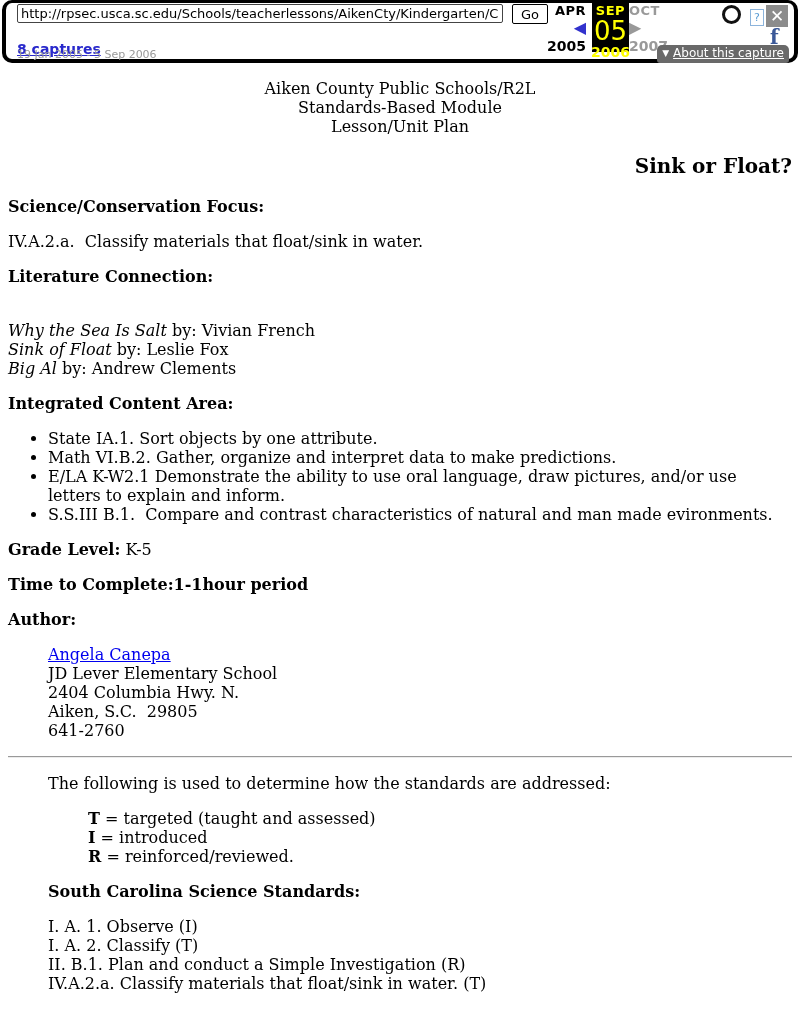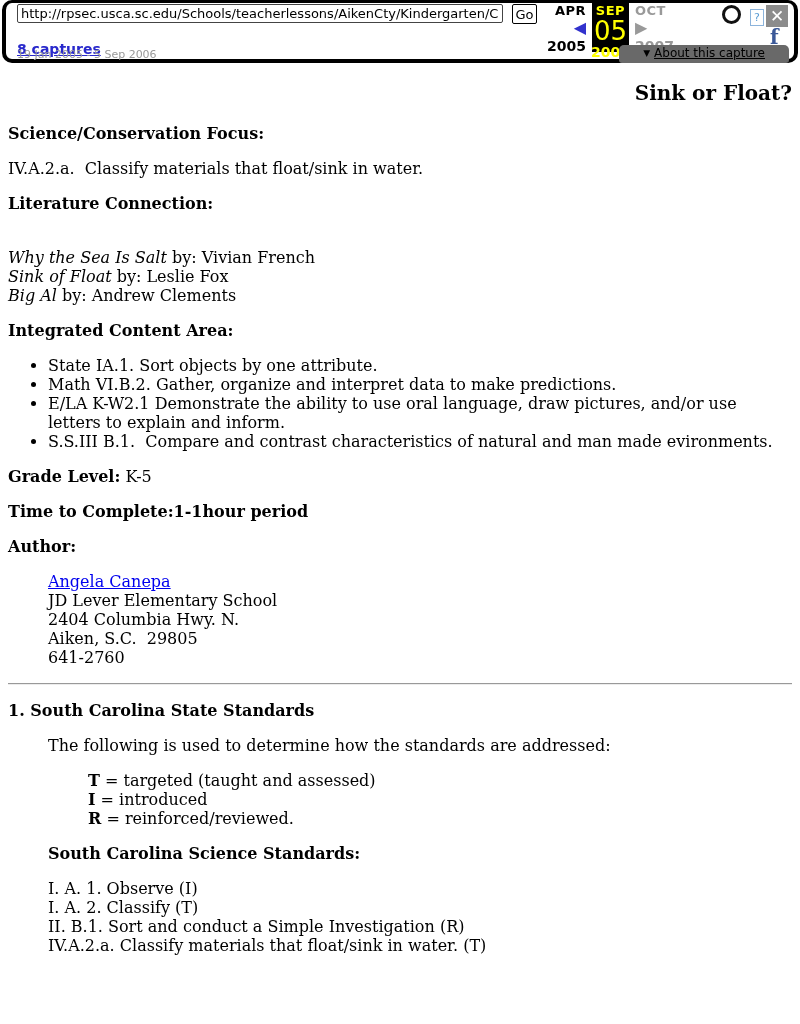--- a/index.html
+++ b/index.html
@@ -22,42 +22,42 @@
   }
   .wb-url {
     position: absolute; left: 11px; top: 1px;
     width: 478px; height: 17px;
     border: 1px solid #444; border-radius: 2px;
     font: 13px "DejaVu Sans", sans-serif;
     padding: 0 3px; color: #000;
   }
   .wb-go {
     position: absolute; left: 506px; top: 1px;
-    width: 25px; height: 20px;
+    width: 36px; height: 20px;
     background: #fff; border: 1px solid #000; border-radius: 2px;
     font: 13px "DejaVu Sans", sans-serif;
     cursor: pointer; padding: 0;
   }
   .wb-captures {
     position: absolute; left: 11px; top: 38px;
     font-size: 14px; font-weight: bold;
     color: #2929cc; text-decoration: underline; cursor: pointer;
   }
   .wb-range {
     position: absolute; left: 11px; top: 45px;
     font-size: 11px; color: #999;
   }
   .wb-cal { position: absolute; left: 537px; top: -3px; height: 52px; display: flex; }
   .wb-col {
     display: flex; flex-direction: column; justify-content: space-between;
     padding: 3px 0 2px 0; box-sizing: border-box;
   }
   .wb-col-prev { width: 49px; align-items: flex-end; padding-right: 6px; }
   .wb-col-cur  { width: 37px; background: #000; color: #ffff00; align-items: center; }
-  .wb-col-next { width: 42px; align-items: flex-start; padding-left: 6px; color: #999; }
+  .wb-col-next { width: 42px; align-items: flex-start; color: #999; }
   .wb-month { font-size: 13px; font-weight: bold; letter-spacing: 0.5px; }
   .wb-day   { font-size: 26px; font-weight: normal; line-height: 26px; }
   .wb-year  { font-size: 14px; font-weight: bold; cursor: pointer; }
   .wb-arrow { font-size: 16px; line-height: 20px; cursor: pointer; }
   .wb-arrow-prev { color: #3232cd; }
   .wb-arrow-next { color: #999; }
   .wb-circle {
     position: absolute; left: 716px; top: 2px;
     width: 13px; height: 13px;
     border: 3px solid #111; border-radius: 50%;
@@ -77,22 +77,22 @@
   }
   .wb-f {
     position: absolute; left: 764px; top: 24px;
     color: #3b5998; font-family: "DejaVu Serif", serif;
     font-size: 20px; font-weight: bold; line-height: 20px;
   }
   .wb-about {
     position: absolute; right: 5px; top: 42px;
     height: 18px; box-sizing: border-box;
     background: #696969; border-radius: 5px 5px 3px 3px;
-    color: #000000; font-size: 12px; line-height: 17px;
-    padding: 0 24px; cursor: pointer; white-space: nowrap;
+    color: #ffffff; font-size: 12px; line-height: 17px;
+    padding: 0 5px; cursor: pointer; white-space: nowrap;
   }
   .wb-about .lbl { text-decoration: underline; }
   .wb-about .tri { font-size: 9px; margin-right: 4px; display: inline-block; vertical-align: 1px; }
 
   
   .content {
     padding: 0 8px;
     font-size: 16px; line-height: 19px; color: #000;
   }
   .content p { margin: 16px 0; }
@@ -143,20 +143,25 @@
 
   <div class="wb-circle"></div>
   <div class="wb-qimg">?</div>
   <div class="wb-close">✕</div>
   <div class="wb-f">f</div>
   <div class="wb-about"><span class="tri">▼</span><span class="lbl">About this capture</span></div>
 </div>
 
 <div class="content">
 
+  <p class="center">
+    <span>Aiken County Public Schools/R2L</span><br>
+    <span>Standards-Based Module</span><br>
+    <span>Lesson/Unit Plan</span>
+  </p>
 
   <p class="page-title">Sink or Float?</p>
 
   <p class="bold">Science/Conservation Focus:</p>
   <p>IV.A.2.a.&nbsp; Classify materials that float/sink in water.</p>
 
   <p class="bold">Literature Connection:</p>
 
   <p class="books">
     <span class="italic">Why the Sea Is Salt</span><span> by: Vivian French</span><br>
@@ -181,36 +186,35 @@
   <blockquote>
     <a>Angela Canepa</a><br>
     <span>JD Lever Elementary School</span><br>
     <span>2404 Columbia Hwy. N.</span><br>
     <span>Aiken, S.C.&nbsp; 29805</span><br>
     <span>641-2760</span>
   </blockquote>
 
   <hr>
 
-  <p class="bold">1. South Carolina State Standards</p>
 
   <blockquote>
     <p>The following is used to determine how the standards are addressed:</p>
 
     <blockquote>
       <p>
         <b>T</b><span> = targeted (taught and assessed)</span><br>
         <b>I</b><span> = introduced</span><br>
         <b>R</b><span> = reinforced/reviewed.</span>
       </p>
     </blockquote>
 
     <p class="bold">South Carolina Science Standards:</p>
 
     <p>
       <span>I. A. 1. Observe (I)</span><br>
       <span>I. A. 2. Classify (T)</span><br>
-      <span>II. B.1. Sort and conduct a Simple Investigation (R)</span><br>
+      <span>II. B.1. Plan and conduct a Simple Investigation (R)</span><br>
       <span>IV.A.2.a. Classify materials that float/sink in water. (T)</span>
     </p>
   </blockquote>
 
 </div>
 
 </body></html>

